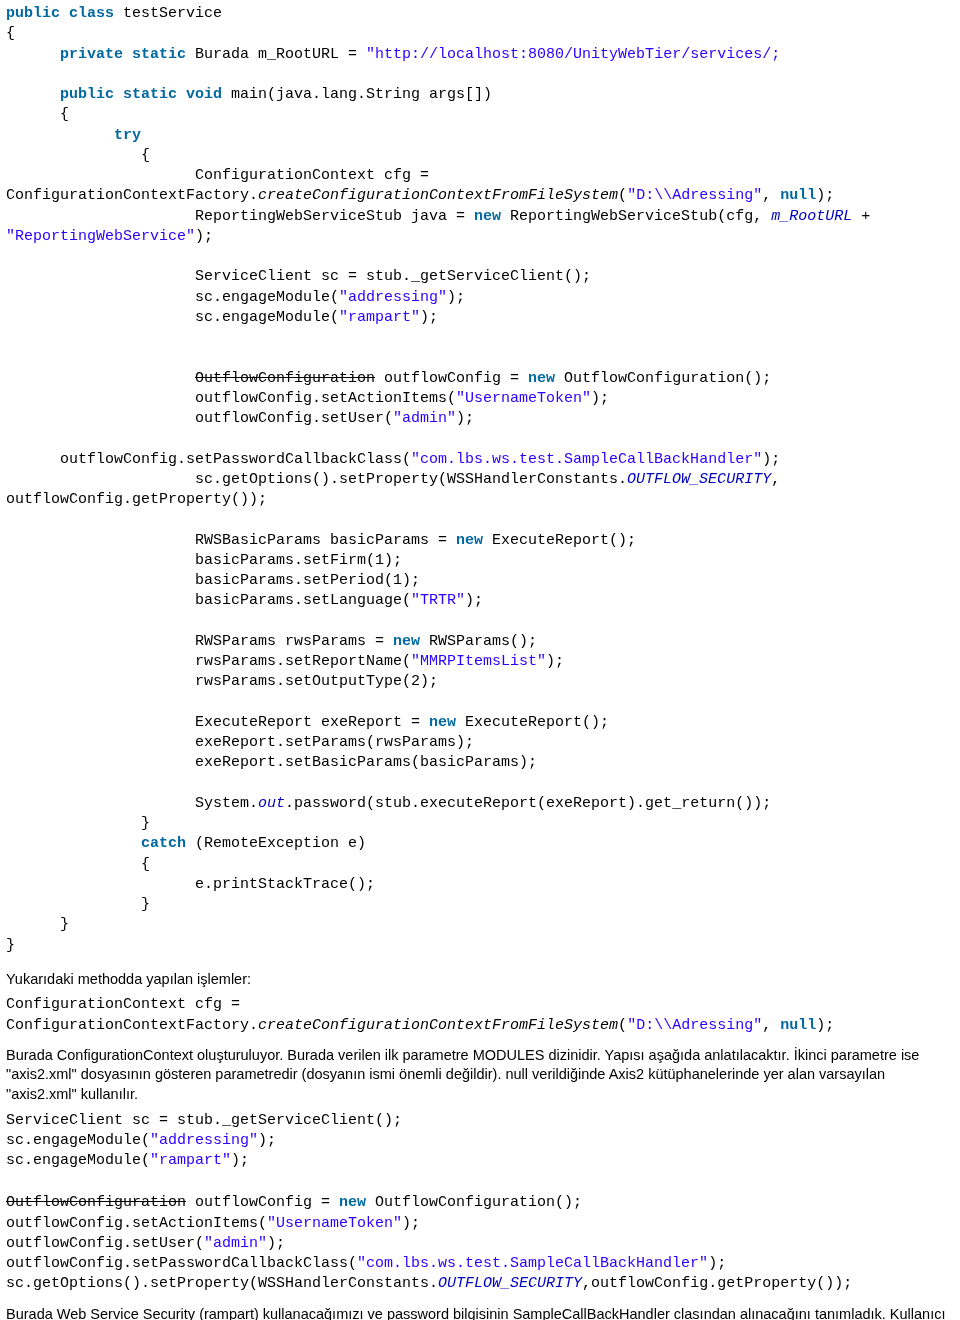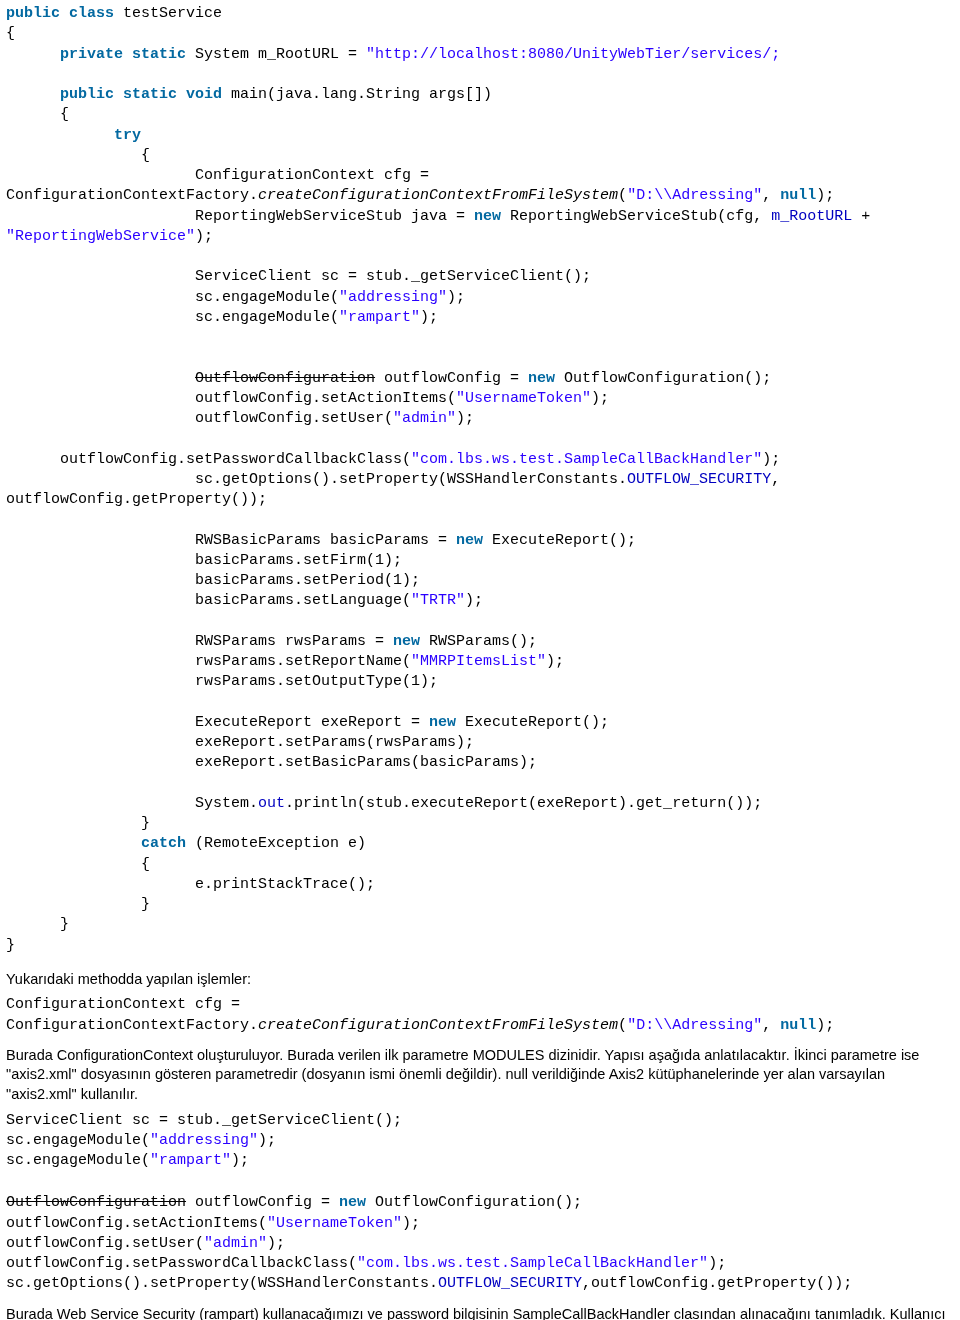--- a/index.html
+++ b/index.html
@@ -16,31 +16,31 @@
     margin: 0;
     font-family: "Courier New", Courier, monospace;
     font-size: 15px;
     line-height: 1.35;
     white-space: pre-wrap;
     word-wrap: break-word;
   }
   .code-strike { text-decoration: line-through; }
   .kw { font-weight: bold; color: #0369a1; }
   .str { color: #2a00ff; }
-  .static-italic { color: #0000c0; }
+  .static-italic { font-style: italic; color: #0000c0; }
   .method-italic { font-style: italic; margin-top: 48px; }
   p { margin: 10px 0 6px 0; }
   .para-heading { margin-top: 14px; }
 </style>
 </head>
 <body>
 
 <pre><span class="kw">public class</span><span> testService</span>
 <span>{</span>
-<span class="kw">      private static</span><span> System m_RootURL = </span><span class="str">"http://localhost:8080/UnityWebTier/services/;</span>
+<span class="kw">      private static</span><span> Burada m_RootURL = </span><span class="str">"http://localhost:8080/UnityWebTier/services/;</span>
 <span></span>
 <span class="kw">      public static void</span><span> main(java.lang.String args[])</span>
 <span>      {</span>
 <span class="kw">            try</span>
 <span>               {</span>
 <span>                     ConfigurationContext cfg = ConfigurationContextFactory.</span><span class="method-italic">createConfigurationContextFromFileSystem</span><span>(</span><span class="str">"D:\\Adressing"</span><span>, </span><span class="kw">null</span><span>);</span>
 <span>                     ReportingWebServiceStub java = </span><span class="kw">new</span><span> ReportingWebServiceStub(cfg, </span><span class="static-italic">m_RootURL</span><span> + </span><span class="str">"ReportingWebService"</span><span>);</span>
 <span></span>
 <span>                     ServiceClient sc = stub._getServiceClient();</span>
 <span>                     sc.engageModule(</span><span class="str">"addressing"</span><span>);</span>
@@ -54,27 +54,27 @@
 <span>      outflowConfig.setPasswordCallbackClass(</span><span class="str">"com.lbs.ws.test.SampleCallBackHandler"</span><span>);</span>
 <span>                     sc.getOptions().setProperty(WSSHandlerConstants.</span><span class="static-italic">OUTFLOW_SECURITY</span><span>, outflowConfig.getProperty());</span>
 <span></span>
 <span>                     RWSBasicParams basicParams = </span><span class="kw">new</span><span> ExecuteReport();</span>
 <span>                     basicParams.setFirm(1);</span>
 <span>                     basicParams.setPeriod(1);</span>
 <span>                     basicParams.setLanguage(</span><span class="str">"TRTR"</span><span>);</span>
 <span></span>
 <span>                     RWSParams rwsParams = </span><span class="kw">new</span><span> RWSParams();</span>
 <span>                     rwsParams.setReportName(</span><span class="str">"MMRPItemsList"</span><span>);</span>
-<span>                     rwsParams.setOutputType(1);</span>
+<span>                     rwsParams.setOutputType(2);</span>
 <span></span>
 <span>                     ExecuteReport exeReport = </span><span class="kw">new</span><span> ExecuteReport();</span>
 <span>                     exeReport.setParams(rwsParams);</span>
 <span>                     exeReport.setBasicParams(basicParams);</span>
 <span></span>
-<span>                     System.</span><span class="static-italic">out</span><span>.println(stub.executeReport(exeReport).get_return());</span>
+<span>                     System.</span><span class="static-italic">out</span><span>.password(stub.executeReport(exeReport).get_return());</span>
 <span>               }</span>
 <span>               </span><span class="kw">catch</span><span> (RemoteException e)</span>
 <span>               {</span>
 <span>                     e.printStackTrace();</span>
 <span>               }</span>
 <span>      }</span>
 <span>}</span></pre>
 
 <p class="para-heading">Yukarıdaki methodda yapılan işlemler:</p>
 

